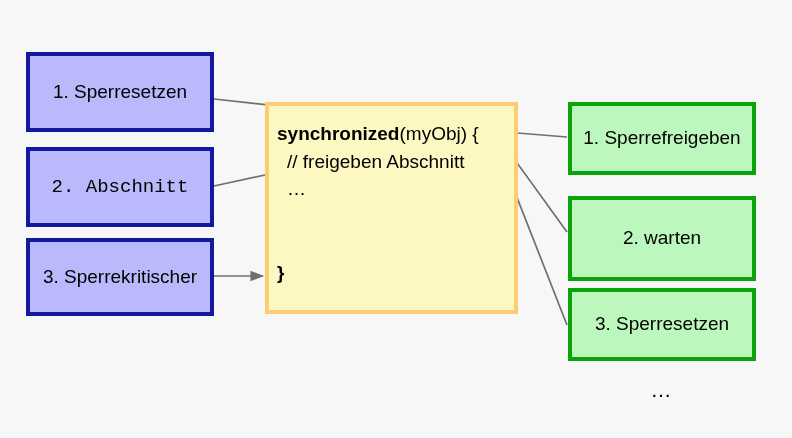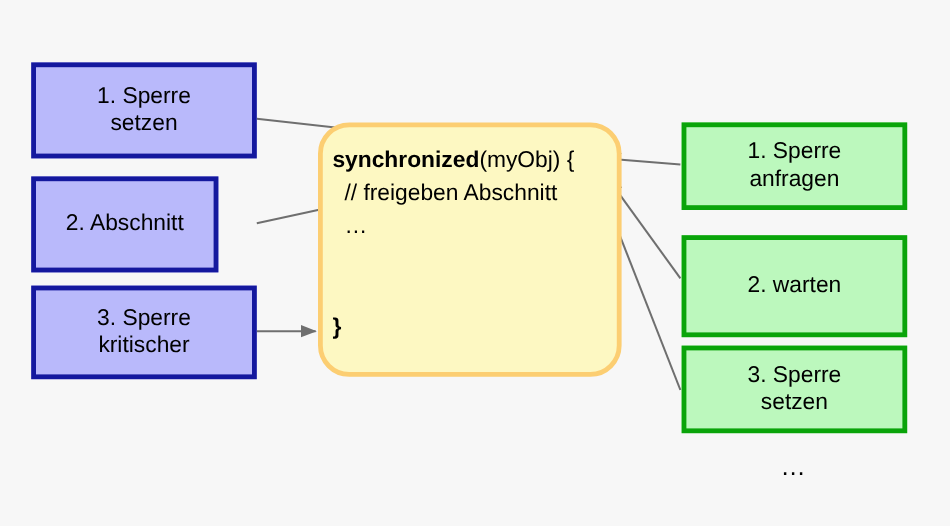--- a/index.html
+++ b/index.html
@@ -25,21 +25,20 @@
     top: 0;
     width: 792px;
     height: 438px;
     pointer-events: none;
   }
 
   .box {
     position: absolute;
     box-sizing: border-box;
     display: flex;
-    flex-direction: column;
     align-items: center;
     justify-content: center;
     text-align: center;
     line-height: 1.18;
   }
 
   .blue-box {
     background: #b9b9fb;
     border: 4px solid #14189e;
     color: #000000;
@@ -113,45 +112,45 @@
     <line x1="567" y1="232" x2="507" y2="149" stroke="#6f6f6f" stroke-width="1.7" marker-end="url(#ah)"></line>
 
     <line x1="567" y1="325" x2="507" y2="172" stroke="#6f6f6f" stroke-width="1.7" marker-end="url(#ah)"></line>
   </svg>
 
   <div class="box blue-box" style="left:26px; top:52px; width:188px; height:80px;">
     <span class="box-line">1. Sperre</span>
     <span class="box-line">setzen</span>
   </div>
 
-  <div class="box blue-box" style="left:26px; top:147px; width:156px; height:80px;">
+  <div class="box blue-box" style="left:26px; top:147px; width:188px; height:80px;font-family:Liberation Mono, monospace;">
     <span class="box-line">2. Abschnitt</span>
   </div>
 
   <div class="box blue-box" style="left:26px; top:238px; width:188px; height:78px;">
     <span class="box-line">3. Sperre</span>
     <span class="box-line">kritischer</span>
   </div>
 
-  <div class="code-box" style="left:265px; top:102px; width:253px; height:212px;border-radius:26px;">
+  <div class="code-box" style="left:265px; top:102px; width:253px; height:212px;">
     <div class="code-line">
       <span class="code-kw">synchronized</span><span>(myObj) {</span>
     </div>
     <div class="code-line">
       <span class="code-indent"></span><span>// freigeben Abschnitt</span>
     </div>
     <div class="code-line">
       <span class="code-indent"></span><span>…</span>
     </div>
     <div class="code-line code-close">}</div>
   </div>
 
   <div class="box green-box" style="left:568px; top:102px; width:188px; height:73px;">
     <span class="box-line">1. Sperre</span>
-    <span class="box-line">anfragen</span>
+    <span class="box-line">freigeben</span>
   </div>
 
   <div class="box green-box" style="left:568px; top:196px; width:188px; height:85px;">
     <span class="box-line">2. warten</span>
   </div>
 
   <div class="box green-box" style="left:568px; top:288px; width:188px; height:73px;">
     <span class="box-line">3. Sperre</span>
     <span class="box-line">setzen</span>
   </div>

